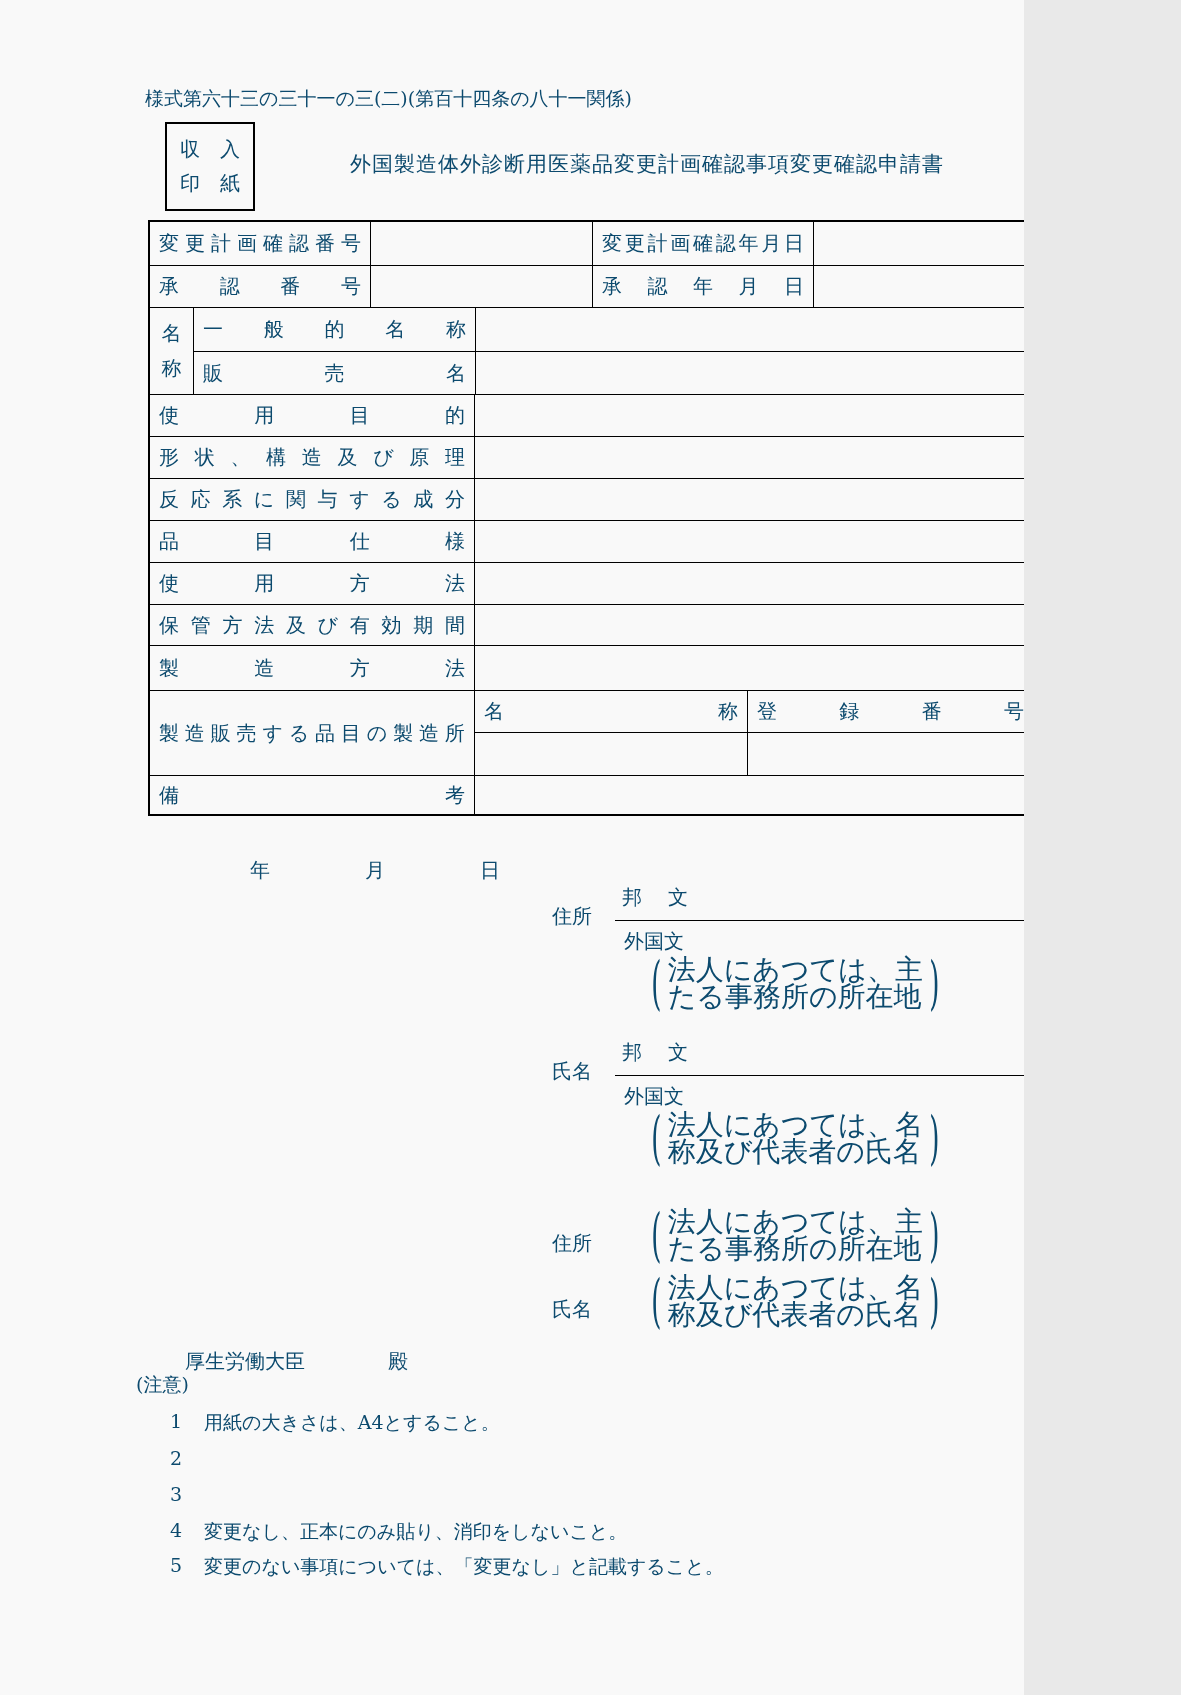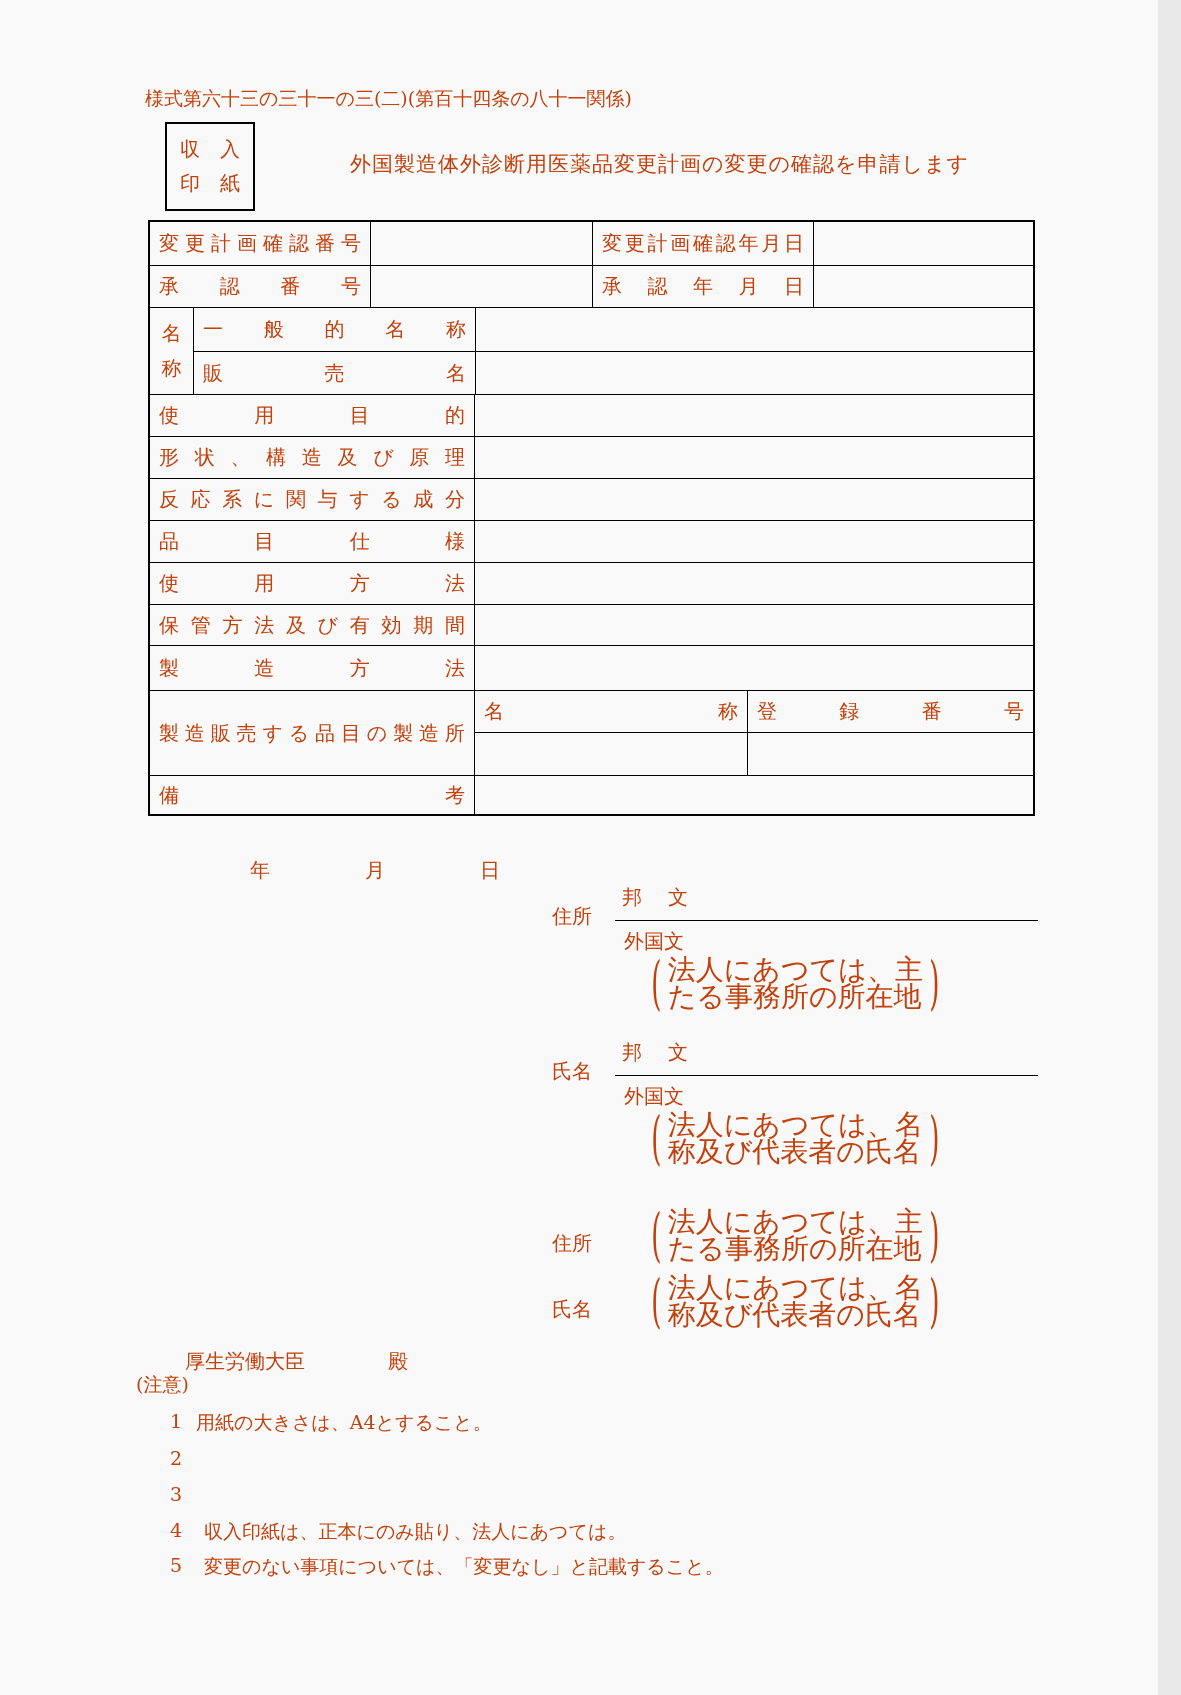--- a/index.html
+++ b/index.html
@@ -1,17 +1,17 @@
 <!DOCTYPE html>
 <html><head>
 <meta charset="utf-8">
 <style>
   html,body{margin:0;padding:0;background:#e9e9e9}
-  .page{position:relative;width:1158px;height:1695px;background:#f9f9f9;
-        font-family:"DejaVu Serif","Liberation Serif",serif;color:#c2410c;overflow:hidden}
+  .page{position:relative;width:1024px;height:1695px;background:#f9f9f9;
+        font-family:"DejaVu Serif","Liberation Serif",serif;color:#0c4a6e;overflow:hidden}
   .abs{position:absolute}
   .fs19{font-size:19px}
   .fs20{font-size:20px}
   .title{font-size:21px;letter-spacing:1px}
   
   .jc{display:flex;justify-content:space-between;align-items:center}
   .jcv{display:flex;flex-direction:column;justify-content:space-between;align-items:center}
   
   .stamp{border:2px solid #000;box-sizing:border-box;display:flex;flex-direction:column;
          justify-content:space-around;padding:8px 13px;font-size:20px}
@@ -44,21 +44,21 @@
     <div class="jc">
         <span>収</span>
         <span>入</span>
       </div>
     <div class="jc">
         <span>印</span>
         <span>紙</span>
       </div>
   </div>
 
-  <div class="abs title nowrap" style="left:350px;top:150px">外国製造体外診断用医薬品変更計画の変更の確認を申請します</div>
+  <div class="abs title nowrap" style="left:350px;top:150px">外国製造体外診断用医薬品変更計画確認事項変更確認申請書</div>
 
   <div class="abs ftable" style="left:148px;top:220px;width:887px">
 
     <div class="trow" style="height:43px">
       <div class="cell lbl jc" style="width:220px">
           <span>変</span>
           <span>更</span>
           <span>計</span>
           <span>画</span>
           <span>確</span>
@@ -315,25 +315,25 @@
     </div>
     <span class="bparen">)</span>
   </div>
 
   <div class="abs fs20" style="left:185px;top:1348px">厚生労働大臣</div>
   <div class="abs fs20" style="left:388px;top:1348px">殿</div>
 
   <div class="abs fs19" style="left:136px;top:1372px">(注意)</div>
 
   <div class="abs fs19" style="left:170px;top:1410px">1</div>
-  <div class="abs fs19 nowrap" style="left:196px;top:1410px">用紙の大きさは、A4とすること。</div>
+  <div class="abs fs19 nowrap" style="left:204px;top:1410px">用紙の大きさは、A4とすること。</div>
 
   <div class="abs fs19" style="left:170px;top:1447px">2</div>
 
   <div class="abs fs19" style="left:170px;top:1483px">3</div>
 
   <div class="abs fs19" style="left:170px;top:1519px">4</div>
-  <div class="abs fs19 nowrap" style="left:204px;top:1519px">収入印紙は、正本にのみ貼り、法人にあつては。</div>
+  <div class="abs fs19 nowrap" style="left:204px;top:1519px">変更なし、正本にのみ貼り、消印をしないこと。</div>
 
   <div class="abs fs19" style="left:170px;top:1554px">5</div>
   <div class="abs fs19 nowrap" style="left:204px;top:1554px">変更のない事項については、「変更なし」と記載すること。</div>
 
 </div>
 
 </body></html>

